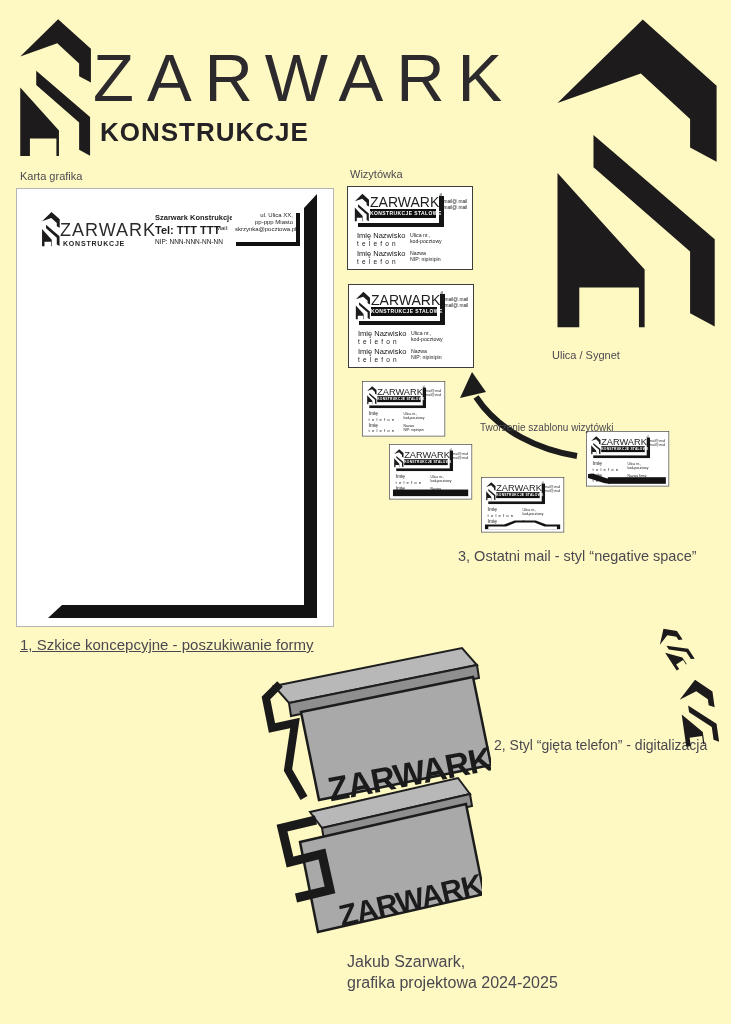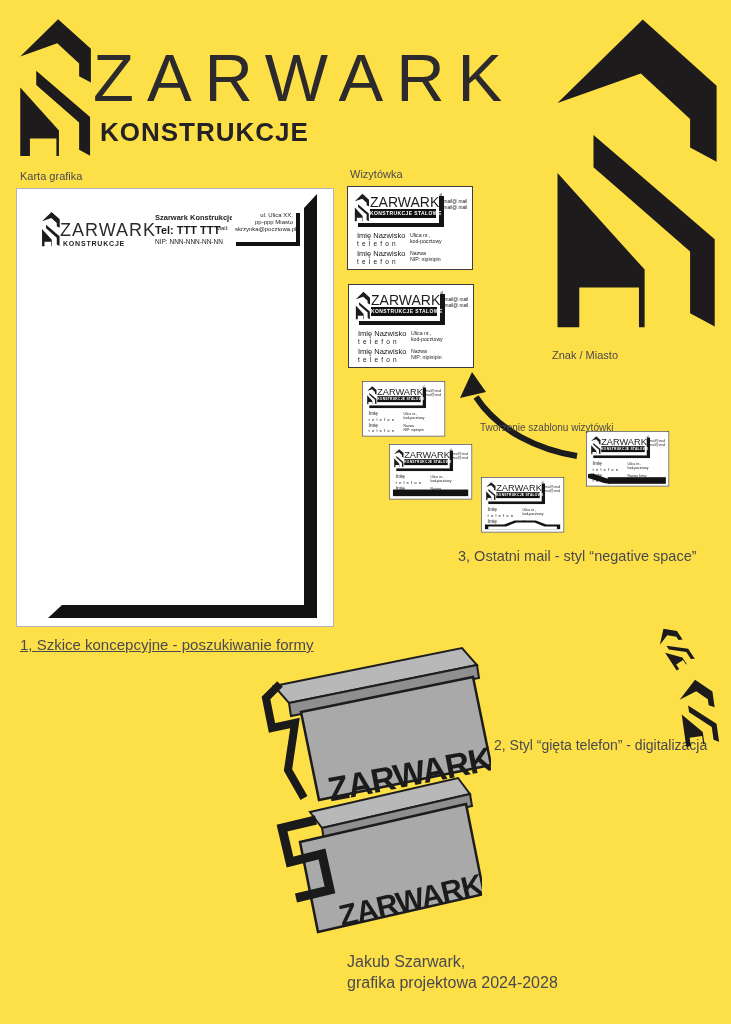--- a/index.html
+++ b/index.html
@@ -1,16 +1,16 @@
 <!DOCTYPE html>
 <html><head>
 <meta charset="utf-8">
 <style>
   html,body{margin:0;padding:0;background:#ffffff;}
-  .canvas{position:relative;width:731px;height:1024px;background:#fde047;overflow:hidden;
+  .canvas{position:relative;width:731px;height:1024px;background:#fef9c3;overflow:hidden;
           font-family:"Liberation Sans", sans-serif;color:#1d1b1c;}
   svg{display:block;}
 
   
   .brand-mark{position:absolute;left:16px;top:16px;width:80px;height:143px;}
   .brand-word{position:absolute;left:93px;top:44px;font-size:67px;line-height:67px;
               letter-spacing:13px;color:#2c2a2d;white-space:nowrap;}
   .brand-sub{position:absolute;left:100px;top:117px;font-size:26px;font-weight:bold;
              letter-spacing:1px;color:#242225;white-space:nowrap;}
 
@@ -101,21 +101,21 @@
 
   <svg class="brand-mark" viewBox="0 0 190 340">
       <use href="#mark" fill="#1d1b1c"></use>
     </svg>
   <div class="brand-word">ZARWARK</div>
   <div class="brand-sub">KONSTRUKCJE</div>
 
   <svg class="big-mark" viewBox="0 0 190 340">
       <use href="#mark" fill="#1d1b1c"></use>
     </svg>
-  <div class="lbl" style="left:552px;top:349px">Znak / Miasto</div>
+  <div class="lbl" style="left:552px;top:349px">Ulica / Sygnet</div>
 
   <div class="lbl" style="left:20px;top:170px">Karta grafika</div>
   <div class="letterhead">
     <div class="lh-bar-v"></div>
     <div class="lh-bar-h"></div>
     <svg class="lh-mark" viewBox="0 0 190 340">
         <use href="#mark" fill="#1d1b1c"></use>
       </svg>
     <div class="lh-word">ZARWARK</div>
     <div class="lh-sub">KONSTRUKCJE</div>
@@ -371,16 +371,16 @@
     <g transform="translate(22,20) rotate(-33) scale(0.13)">
       <use href="#mark" fill="#1c1a1b"></use>
     </g>
     <g transform="translate(45,66) rotate(-8) scale(0.2)">
       <use href="#mark" fill="#1c1a1b"></use>
     </g>
   </svg>
 
   <div class="footer">
     <span>Jakub Szarwark,</span>
-    <span>grafika projektowa 2024-2028</span>
+    <span>grafika projektowa 2024-2025</span>
   </div>
 
 </div>
 
 </body></html>

